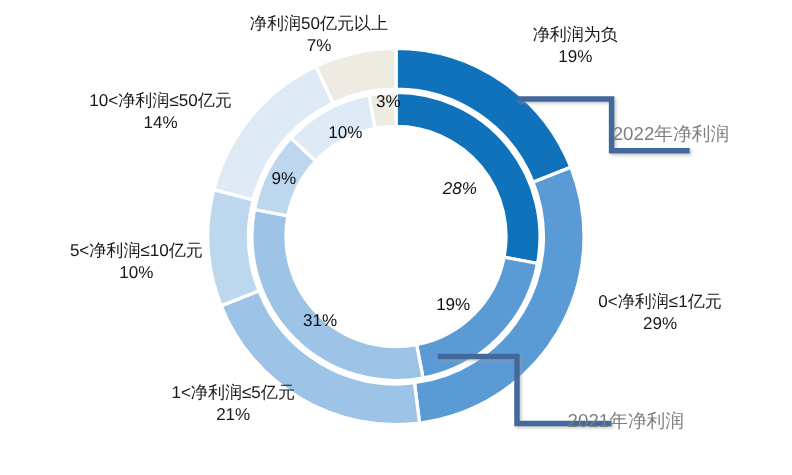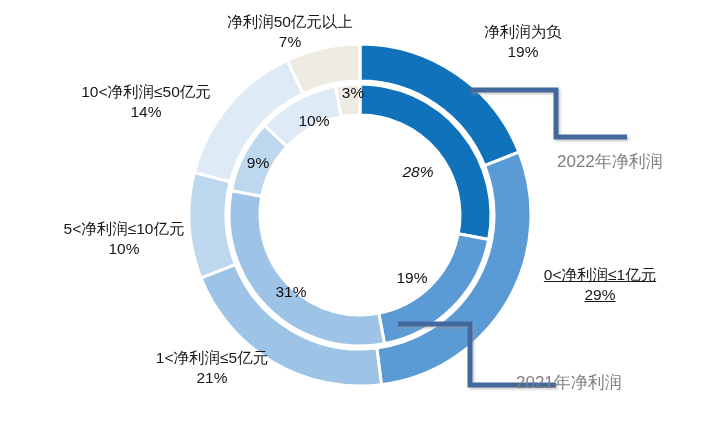--- a/index.html
+++ b/index.html
@@ -95,21 +95,21 @@
         <path d="M 470 90 L 556 90 L 556 137 L 627 137" fill="none" stroke="#43699E" stroke-width="5" stroke-linejoin="miter" stroke-linecap="butt" filter="url(#callout-shadow)"></path>
         <path d="M 398 324 L 470 324 L 470 385 L 556 385" fill="none" stroke="#43699E" stroke-width="5" stroke-linejoin="miter" stroke-linecap="butt" filter="url(#callout-shadow)"></path>
       </g>
   </svg>
 
   <div class="lbl" style="left:438px; top:22px; width:170px;">
     <span>净利润为负</span>
     <span class="pct">19%</span>
   </div>
 
-  <div class="lbl" style="left:500px; top:265px; width:200px;text-decoration:underline;">
+  <div class="lbl" style="left:500px; top:265px; width:200px;">
     <span>0&lt;净利润≤1亿元</span>
     <span class="pct">29%</span>
   </div>
 
   <div class="lbl" style="left:112px; top:348px; width:200px;">
     <span>1&lt;净利润≤5亿元</span>
     <span class="pct">21%</span>
   </div>
 
   <div class="lbl" style="left:24px; top:204px; width:200px;margin-top:15px;">
@@ -127,16 +127,16 @@
     <span class="pct">7%</span>
   </div>
 
   <div class="inner-pct" style="left:392px; top:163px; width:52px;font-style:italic;">28%</div>
   <div class="inner-pct" style="left:386px; top:269px; width:52px;">19%</div>
   <div class="inner-pct" style="left:265px; top:283px; width:52px;">31%</div>
   <div class="inner-pct" style="left:236px; top:154px; width:44px;">9%</div>
   <div class="inner-pct" style="left:288px; top:112px; width:52px;">10%</div>
   <div class="inner-pct" style="left:331px; top:84px; width:44px;">3%</div>
 
-  <div class="callout-text" style="left:557px; top:110px;margin-top:40px;">2022年净利润</div>
+  <div class="callout-text" style="left:557px; top:110px;">2022年净利润</div>
   <div class="callout-text" style="left:516px; top:371px;text-align:right;">2021年净利润</div>
 
 </div>
 
 </body></html>

